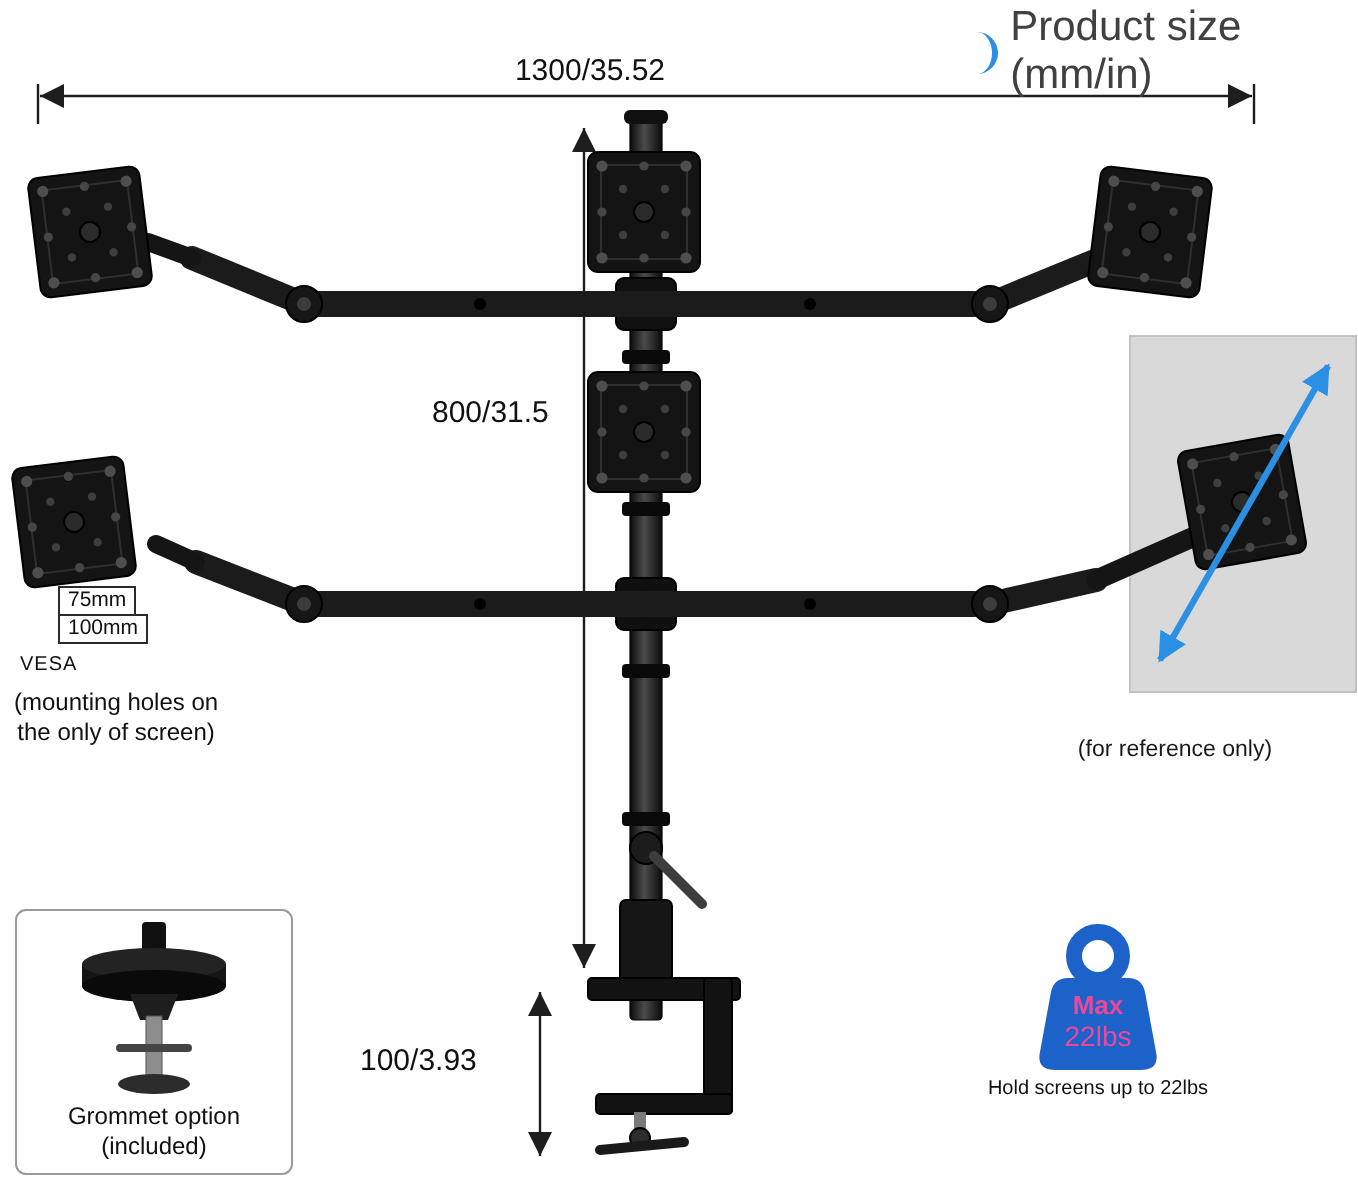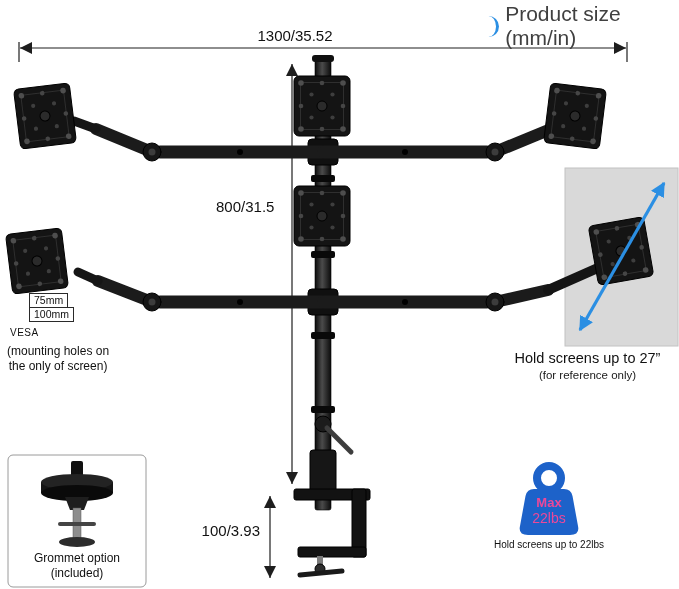--- a/index.html
+++ b/index.html
@@ -7,21 +7,21 @@
     position:relative;width:679px;height:589px;background:#ffffff;overflow:hidden;
     font-family:"Liberation Sans", sans-serif;color:#111;
   }
   .stage svg{position:absolute;left:0;top:0;}
   .abs{position:absolute;}
   .title{left:488px;top:2px;display:flex;align-items:center;gap:6px;font-size:21px;color:#404040;}
   .bracket{display:inline-block;width:9px;height:21px;border-right:3px solid #2b8fe3;border-radius:0 12px 12px 0;}
   .dim{font-size:15px;color:#111;}
   .dim-width{left:228px;top:27px;width:134px;text-align:center;}
   .dim-height{left:216px;top:198px;width:78px;text-align:left;}
-  .dim-clamp{left:180px;top:522px;width:80px;text-align:right;}
+  .dim-clamp{left:180px;top:522px;width:80px;}
   .vesa-sizes{left:10px;top:294px;margin-left:19px;}
   .vbox{display:block;width:max-content;border:1px solid #2a2a2a;background:#fff;font-size:10.5px;line-height:13px;padding:0 4px;margin-top:-1px;}
   .vesa-title{left:10px;top:327px;font-size:10px;letter-spacing:.5px;}
   .vesa-note{left:7px;top:344px;font-size:12px;line-height:15px;}
   .vesa-note span{display:block;text-align:center;}
   .ref-caption{left:496px;top:350px;width:183px;text-align:center;font-size:14.5px;}
   .ref-subcaption{left:496px;top:369px;width:183px;text-align:center;font-size:11.5px;color:#1a1a1a;}
   .weight-label{left:519px;top:495px;width:60px;text-align:center;color:#ec4899;}
   .weight-label .l1{display:block;font-size:13px;font-weight:600;line-height:15px;}
   .weight-label .l2{display:block;font-size:14px;font-weight:400;line-height:16px;}
@@ -174,21 +174,20 @@
   <div class="abs vesa-sizes">
     <span class="vbox">75mm</span>
     <span class="vbox">100mm</span>
   </div>
   <div class="abs vesa-title">VESA</div>
   <div class="abs vesa-note">
     <span>(mounting holes on</span>
     <span>the only of screen)</span>
   </div>
 
-  <div class="abs ref-caption">Hold screens up to 27”</div>
   <div class="abs ref-subcaption">(for reference only)</div>
 
   <div class="abs weight-label">
     <span class="l1">Max</span>
     <span class="l2">22lbs</span>
   </div>
   <div class="abs weight-cap1">Hold screens up to 22lbs</div>
 
   <div class="abs grommet-cap1">Grommet option</div>
   <div class="abs grommet-cap2">(included)</div>

